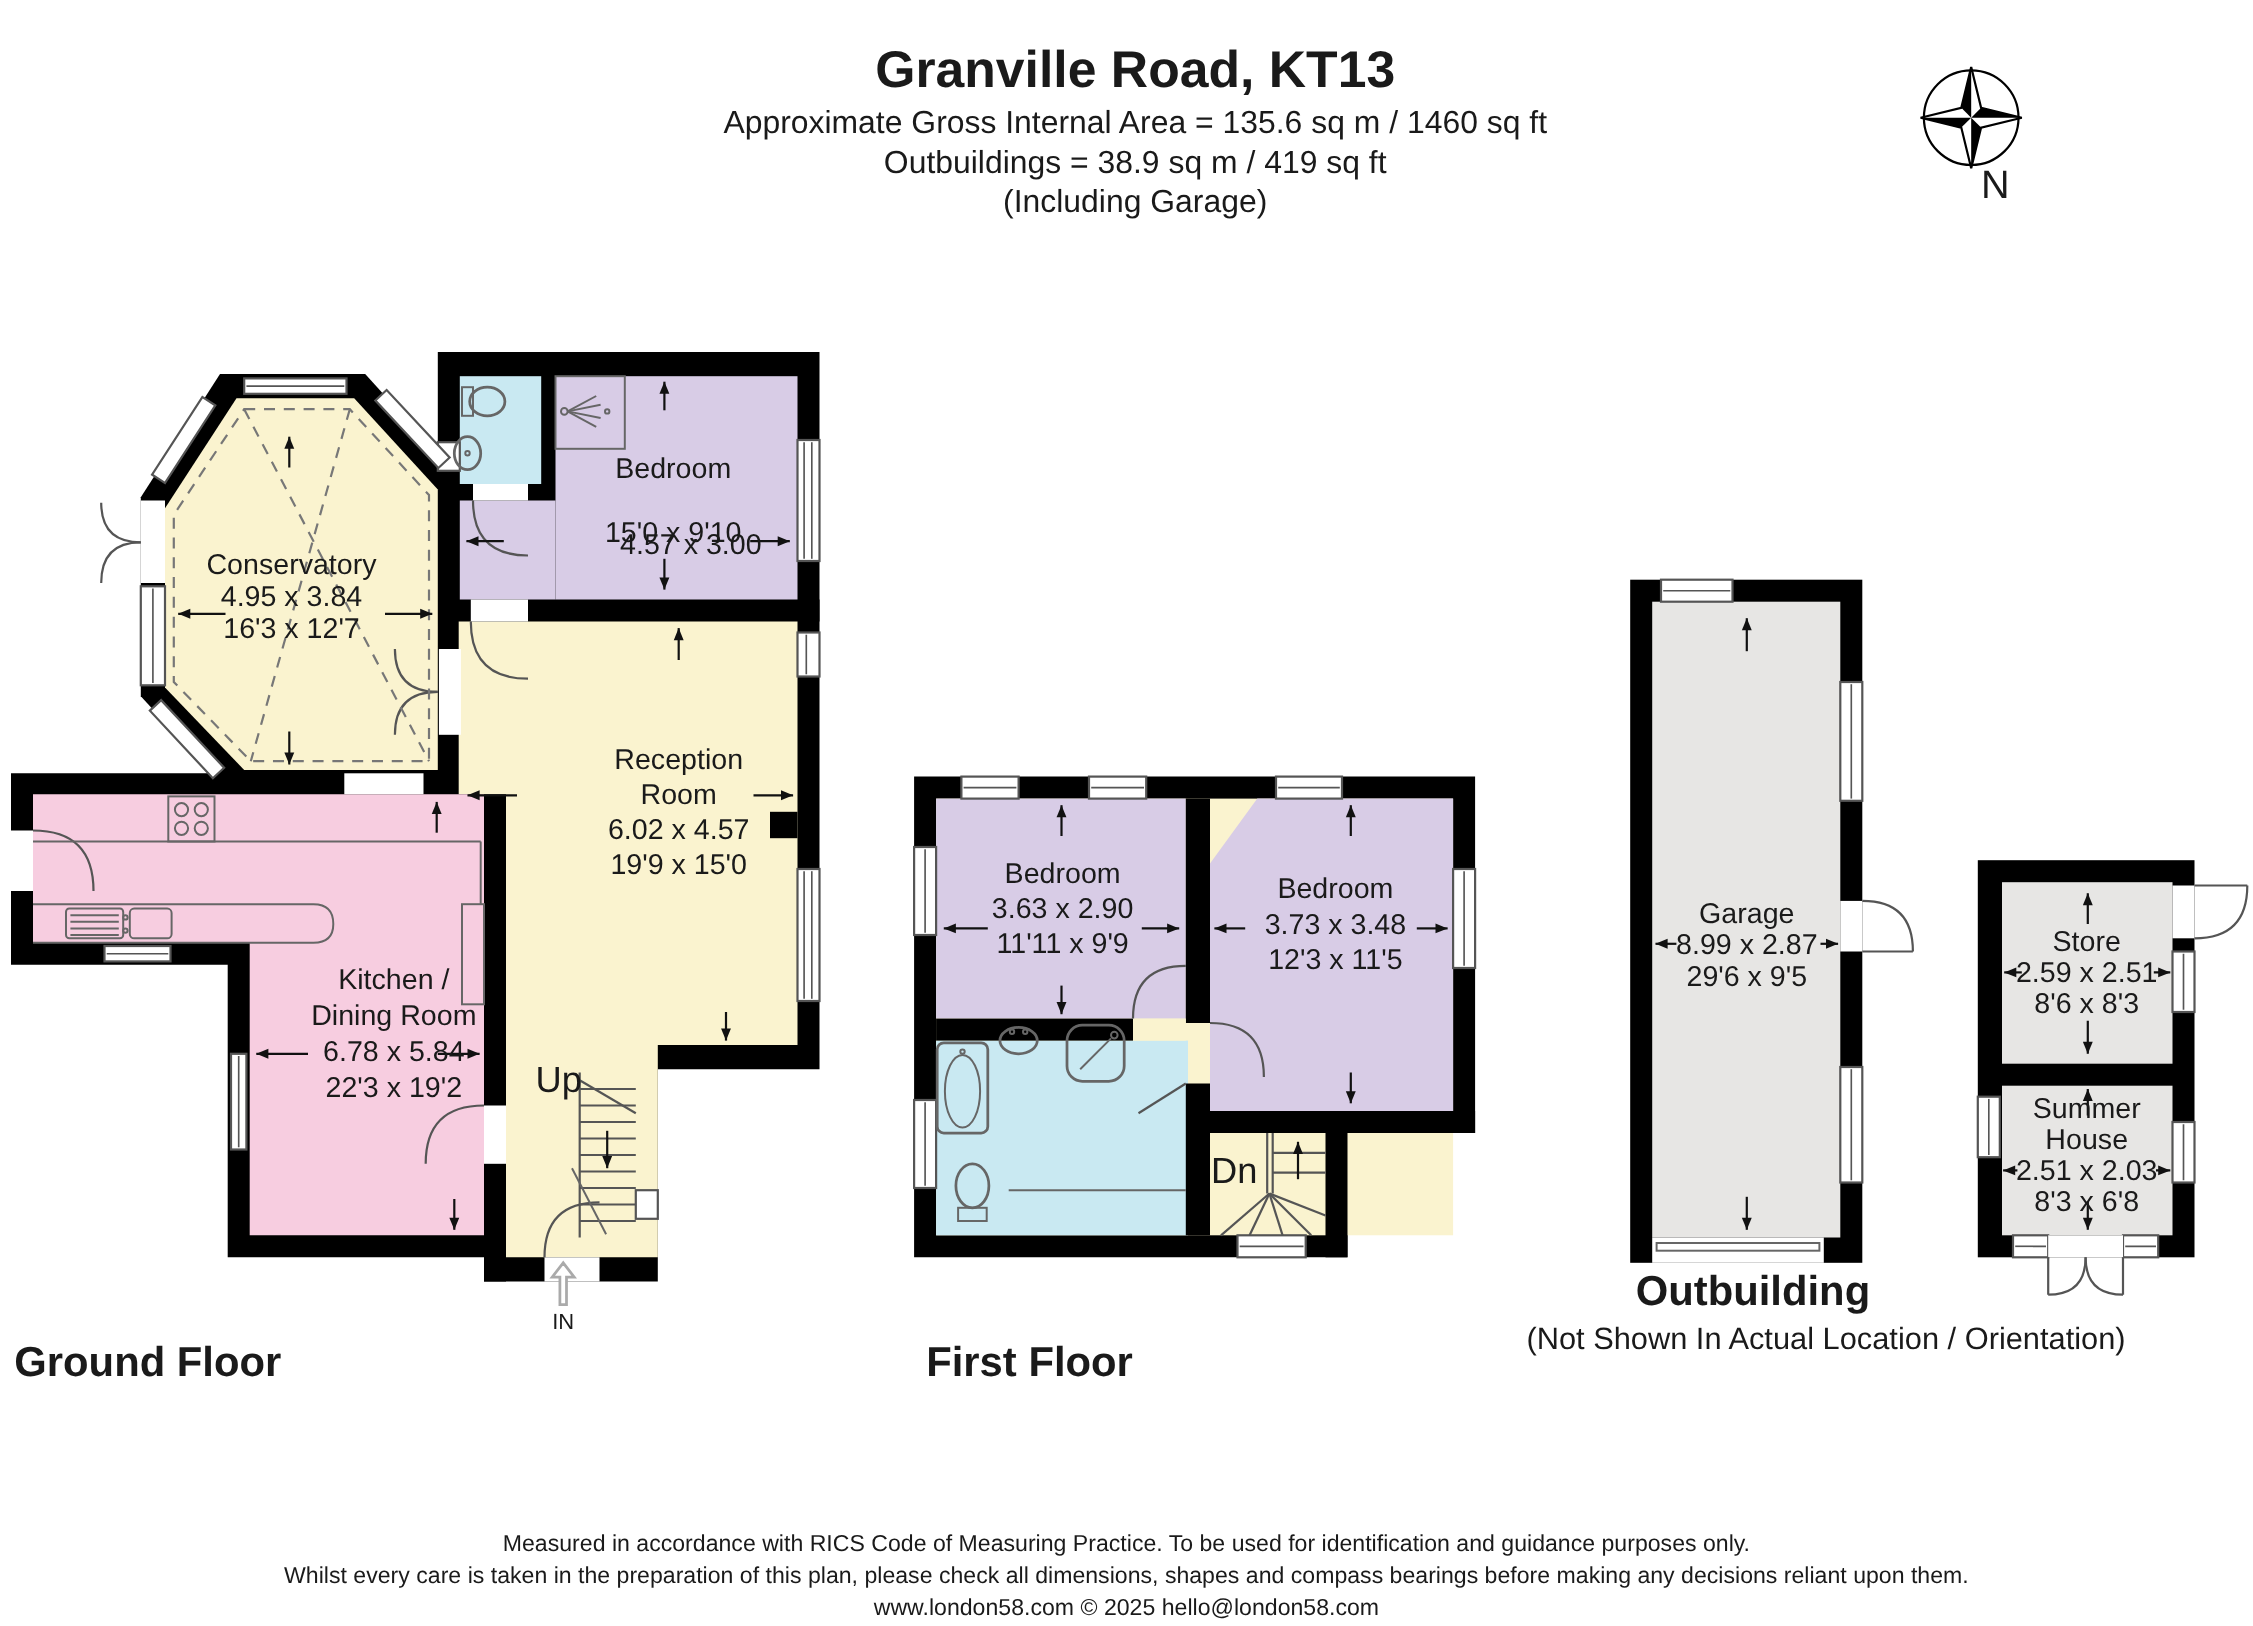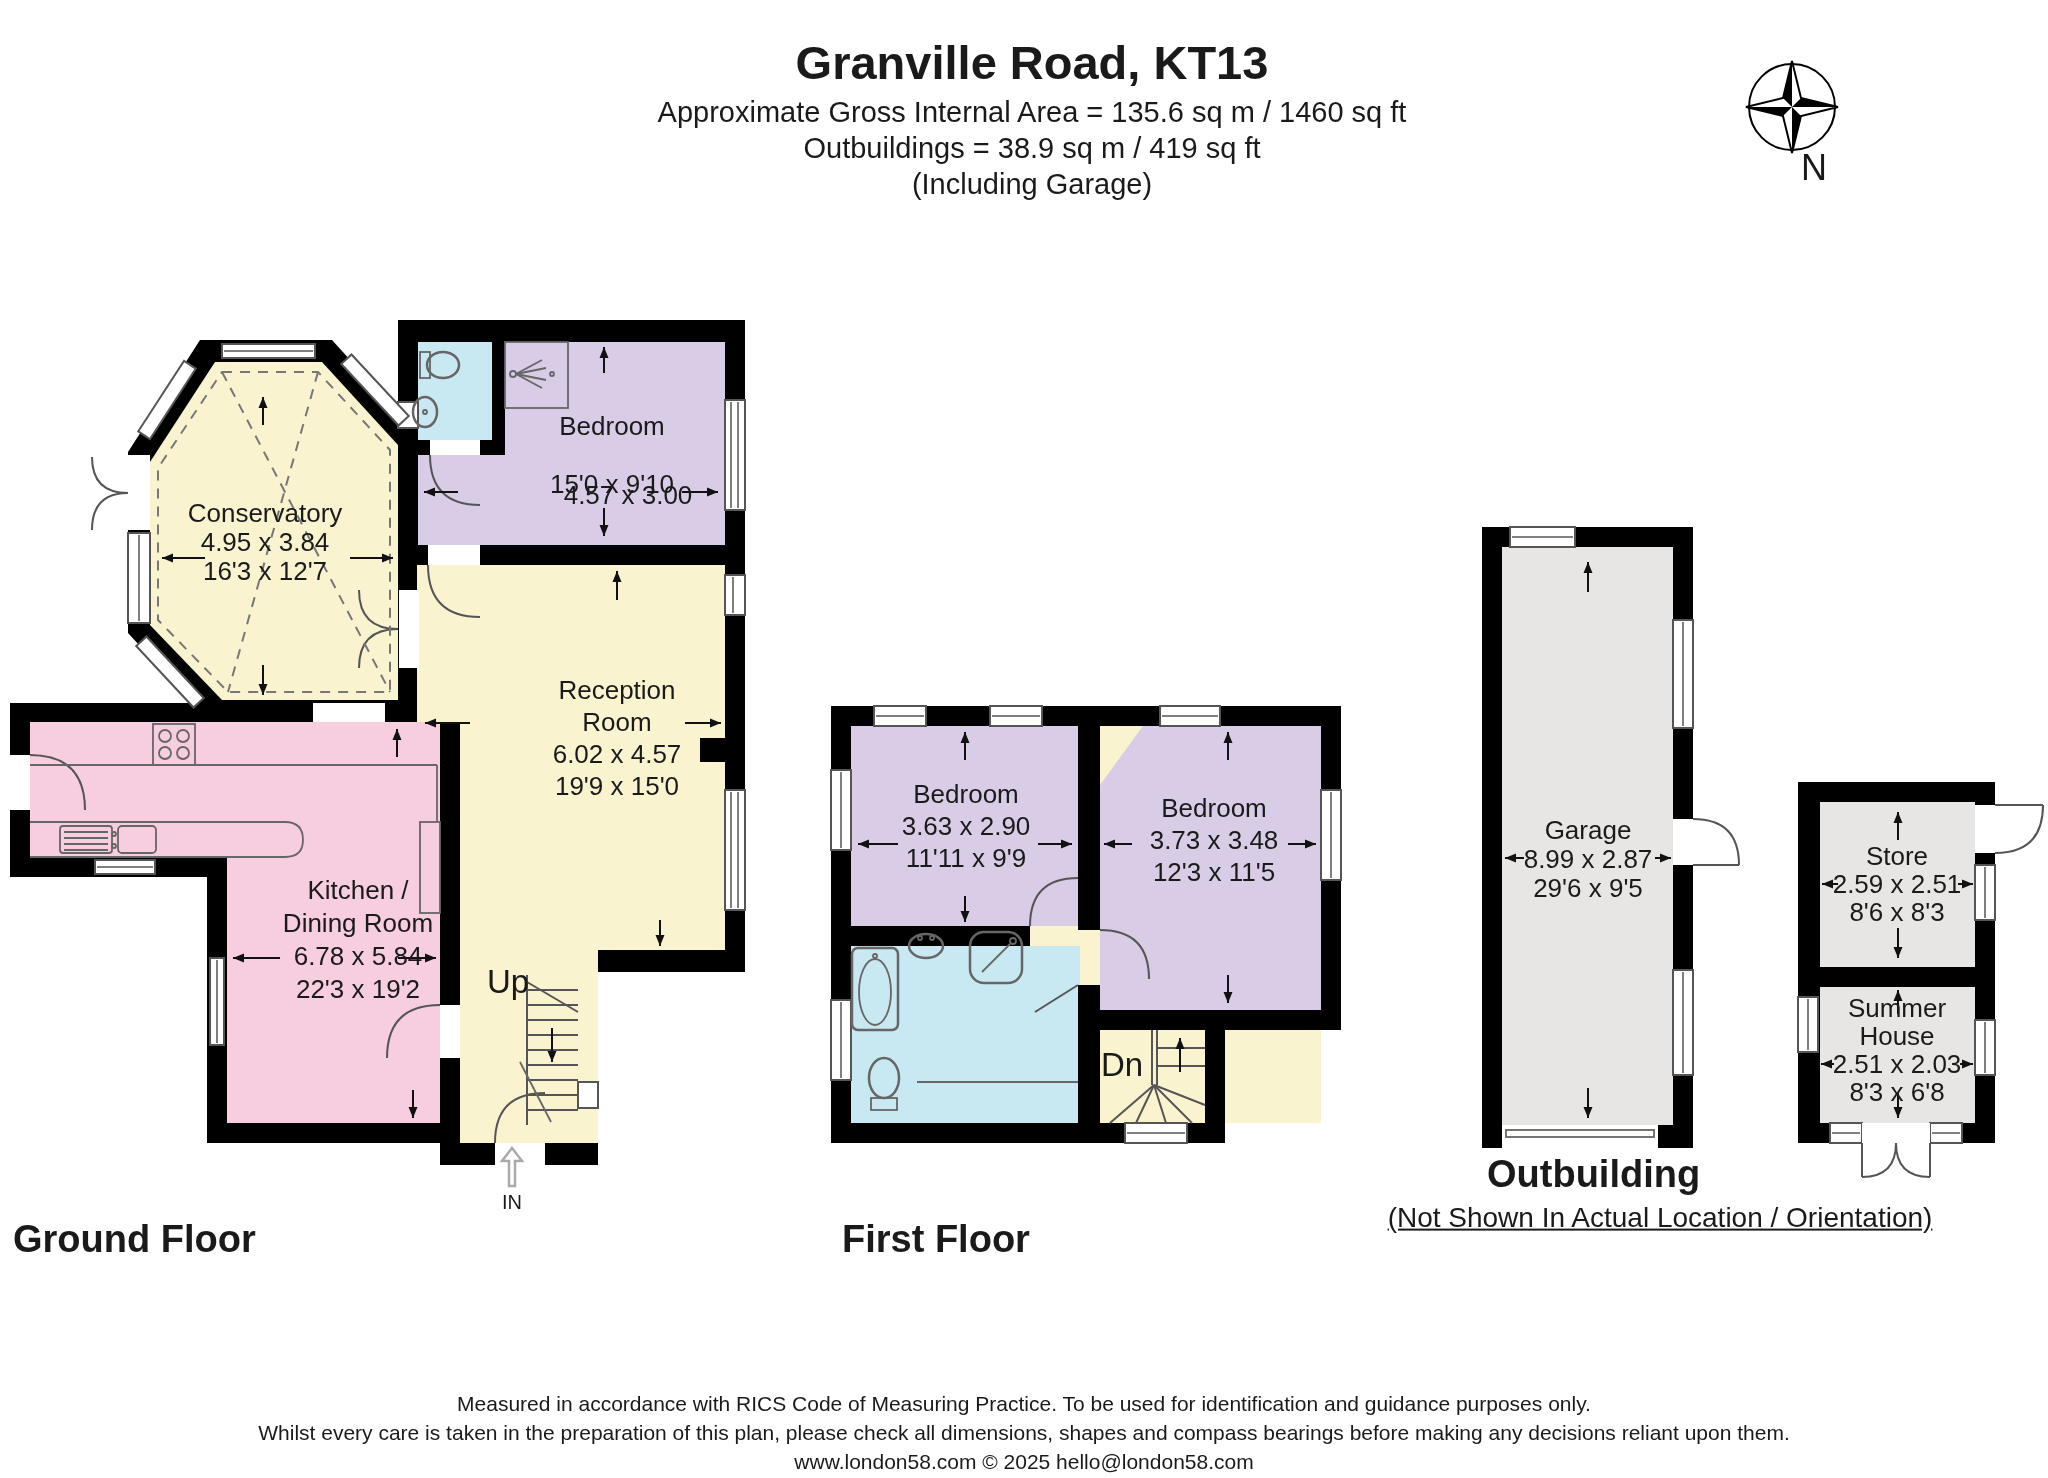--- a/index.html
+++ b/index.html
@@ -396,18 +396,18 @@
   <div class="lbl" style="left:1897px;top:1064px;">2.51 x 2.03</div>
   <div class="lbl" style="left:1897px;top:1092px;">8'3 x 6'8</div>
 
   <div class="lbl ann" style="left:508px;top:982px;">Up</div>
   <div class="lbl ann" style="left:1122px;top:1065px;">Dn</div>
   <div class="lbl" style="left:512px;top:1202px;font-size:20px;">IN</div>
 
   <div class="lbl floor-title" style="left:13px;top:1240px;">Ground Floor</div>
   <div class="lbl floor-title" style="left:842px;top:1240px;">First Floor</div>
   <div class="lbl floor-title" style="left:1487px;top:1175px;">Outbuilding</div>
-  <div class="lbl note floor-note" style="left:1660px;top:1218px;text-decoration:underline;">(Not Shown In Actual Location / Orientation)</div>
+  <div class="lbl note floor-note" style="left:1660px;top:1218px;">(Not Shown In Actual Location / Orientation)</div>
 
   <div class="lbl footer" style="left:1024px;top:1404px;">Measured in accordance with RICS Code of Measuring Practice. To be used for identification and guidance purposes only.</div>
   <div class="lbl footer" style="left:1024px;top:1433px;">Whilst every care is taken in the preparation of this plan, please check all dimensions, shapes and compass bearings before making any decisions reliant upon them.</div>
   <div class="lbl footer" style="left:1024px;top:1462px;">www.london58.com © 2025 hello@london58.com</div>
 </div>
 
 </body></html>

